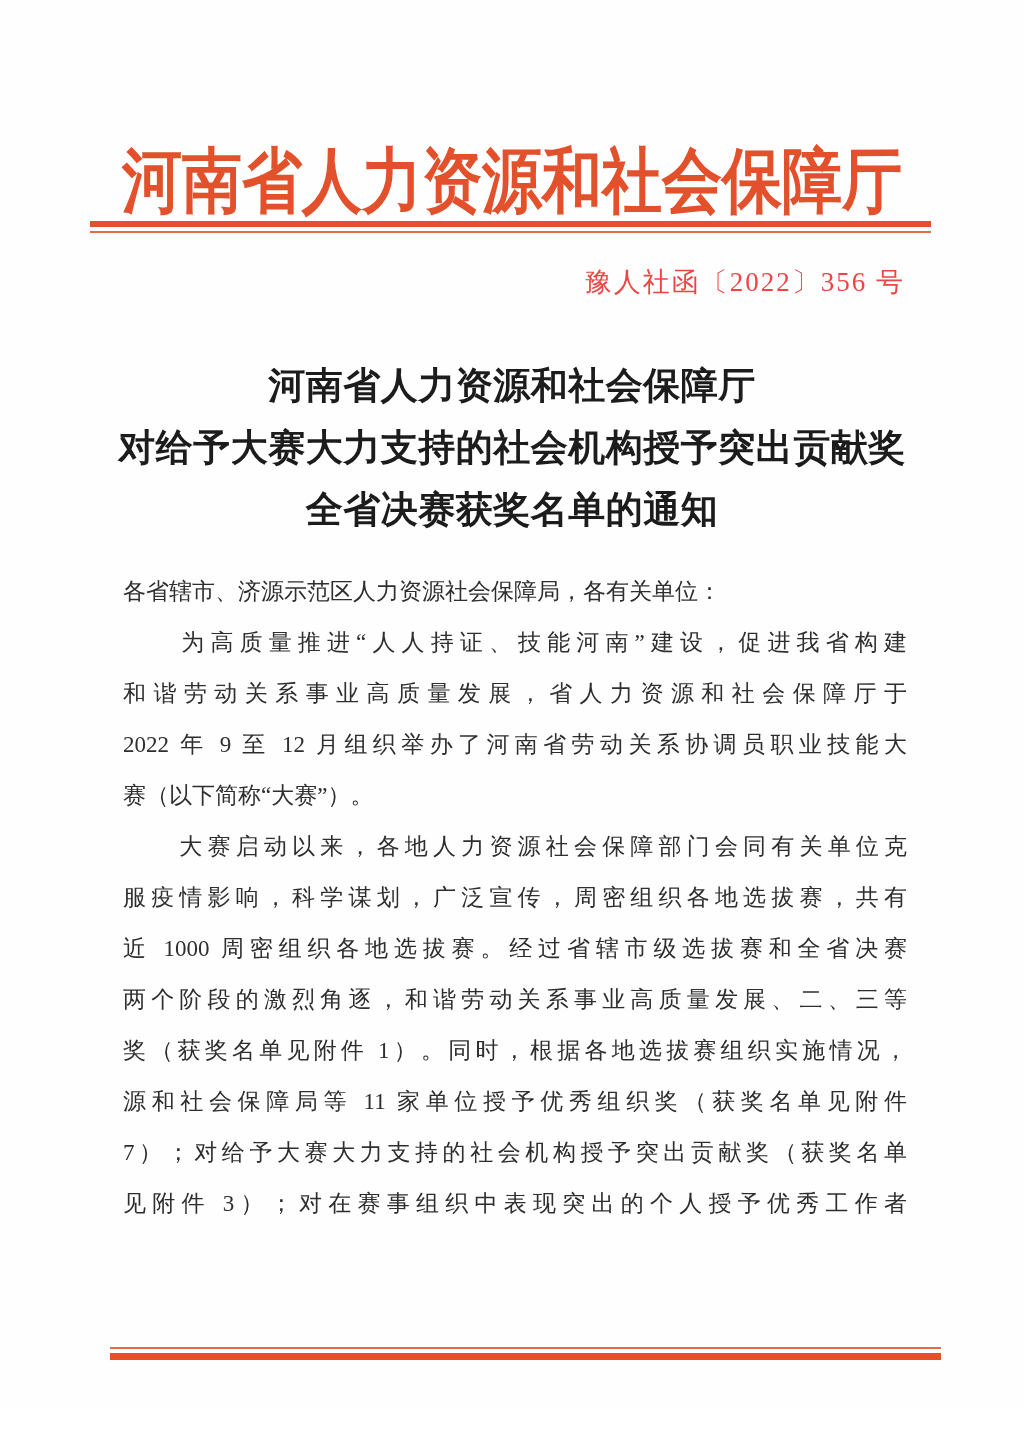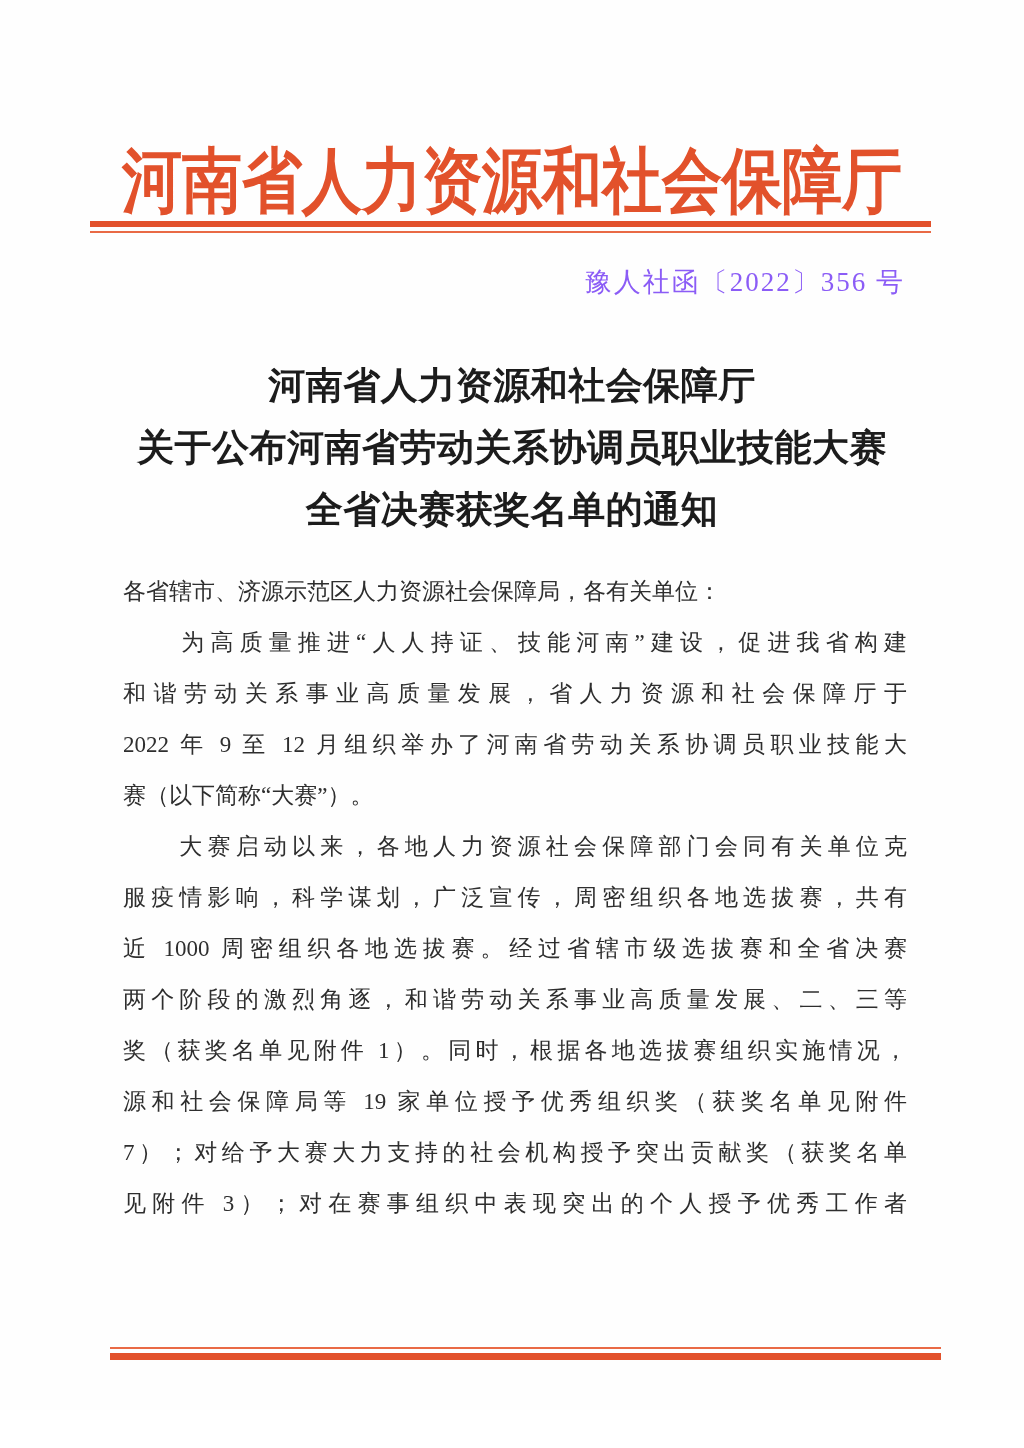--- a/index.html
+++ b/index.html
@@ -30,21 +30,21 @@
   
   .rule { position: absolute; background: #e2512b; }
   .rule-thick  { left: 90px;  width: 841px; top: 221px;  height: 6px; }
   .rule-thin   { left: 90px;  width: 841px; top: 231px;  height: 2px; background: #e96a45; }
 
   
   .docnum {
     position: absolute;
     top: 264px; right: 119px;
     font-size: 27px;
-    color: #8b5cf6;
+    color: #ef4444;
     letter-spacing: 2px;
     white-space: nowrap;
   }
 
   
   .title {
     position: absolute;
     top: 355px; left: 0; right: 0;
     text-align: center;
     font-size: 37px;
@@ -83,36 +83,36 @@
 
   <div class="agency">河南省人力资源和社会保障厅</div>
 
   <div class="rule rule-thick"></div>
   <div class="rule rule-thin"></div>
 
   <div class="docnum">豫人社函〔2022〕356 号</div>
 
   <div class="title">
     <div>河南省人力资源和社会保障厅</div>
-    <div>关于公布河南省劳动关系协调员职业技能大赛</div>
+    <div>对给予大赛大力支持的社会机构授予突出贡献奖</div>
     <div>全省决赛获奖名单的通知</div>
   </div>
 
   <div class="body-text">
     <div class="line short">各省辖市、济源示范区人力资源社会保障局，各有关单位：</div>
     <div class="line">　　为高质量推进“人人持证、技能河南”建设，促进我省构建</div>
     <div class="line">和谐劳动关系事业高质量发展，省人力资源和社会保障厅于</div>
     <div class="line">2022 年 9 至 12 月组织举办了河南省劳动关系协调员职业技能大</div>
     <div class="line short">赛（以下简称“大赛”）。</div>
     <div class="line">　　大赛启动以来，各地人力资源社会保障部门会同有关单位克</div>
     <div class="line">服疫情影响，科学谋划，广泛宣传，周密组织各地选拔赛，共有</div>
     <div class="line">近 1000 周密组织各地选拔赛。经过省辖市级选拔赛和全省决赛</div>
     <div class="line">两个阶段的激烈角逐，和谐劳动关系事业高质量发展、二、三等</div>
     <div class="line">奖（获奖名单见附件 1）。同时，根据各地选拔赛组织实施情况，</div>
-    <div class="line">源和社会保障局等 19 家单位授予优秀组织奖（获奖名单见附件</div>
+    <div class="line">源和社会保障局等 11 家单位授予优秀组织奖（获奖名单见附件</div>
     <div class="line">7）；对给予大赛大力支持的社会机构授予突出贡献奖（获奖名单</div>
     <div class="line">见附件 3）；对在赛事组织中表现突出的个人授予优秀工作者</div>
   </div>
 
   <div class="rule footer-thin"></div>
   <div class="rule footer-thick"></div>
 
 </div>
 
 </body></html>

